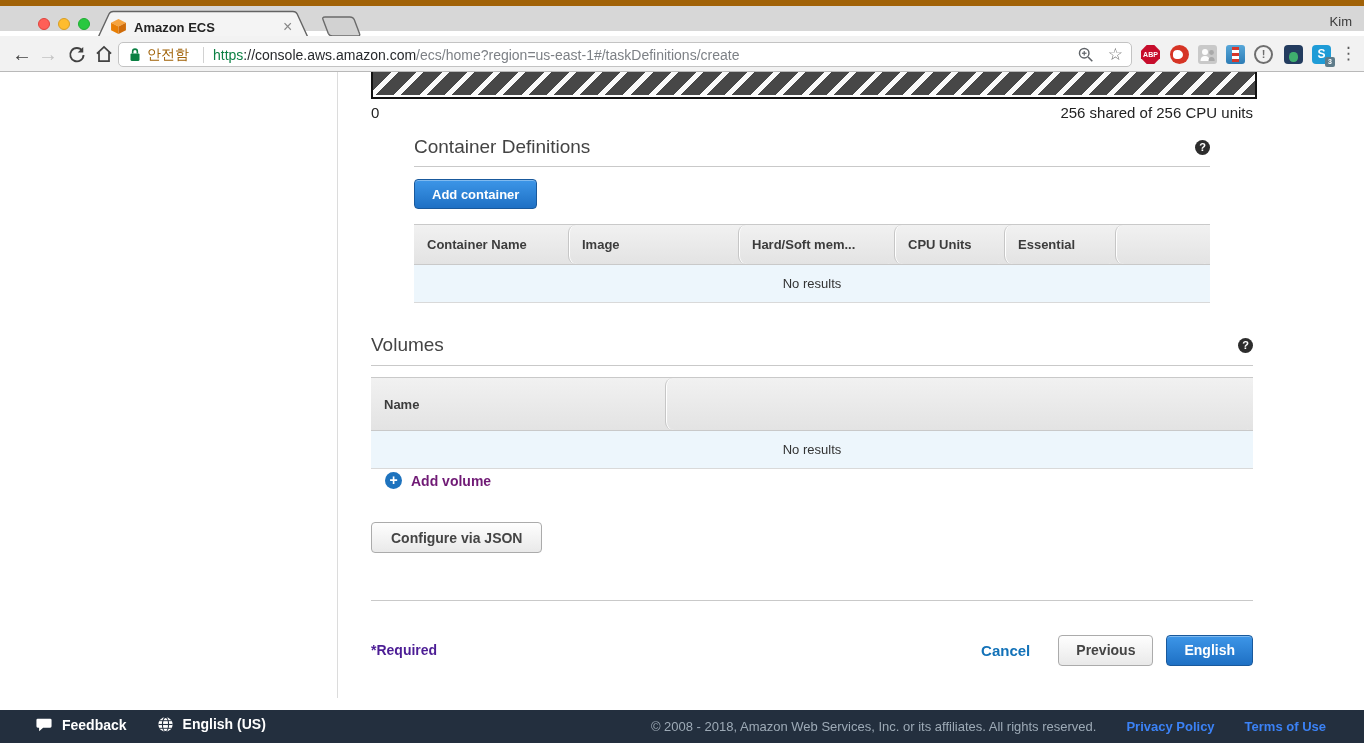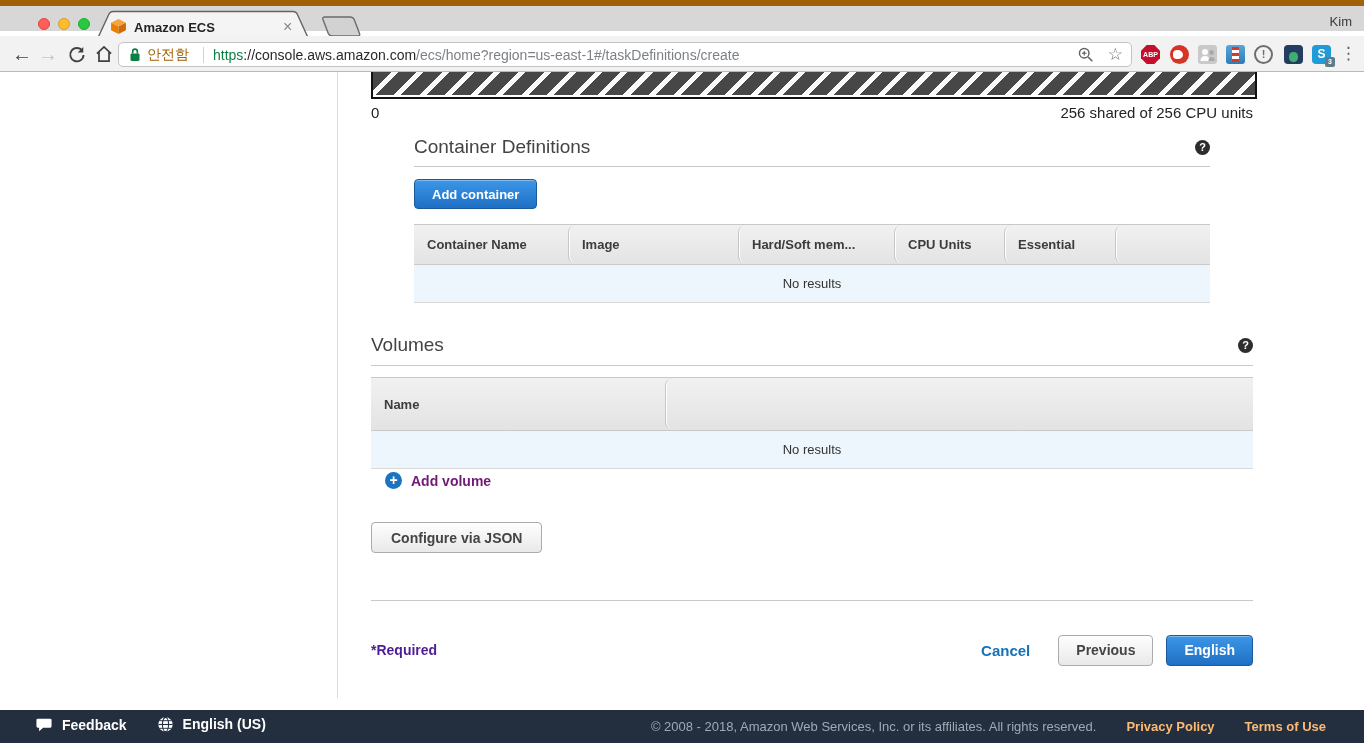--- a/index.html
+++ b/index.html
@@ -136,21 +136,21 @@
 
   
   .footer {
     position:absolute; left:0; top:710px; width:1364px; height:33px; background:#232f3e;
     display:flex; align-items:center; padding:0 38px 0 35px; color:#fff;
   }
   .footer-item { display:flex; gap:9px; margin-right:30px; }
   .footer-label { font-size:14px; font-weight:bold; color:#fff; }
   .footer-spacer { flex:1; }
   .copyright { font-size:13px; color:#9daab6; margin-right:30px; }
-  .footer-link { font-size:13px; font-weight:bold; color:#fdba74; margin-right:30px; cursor:default;text-align:center; }
+  .footer-link { font-size:13px; font-weight:bold; color:#3b82f6; margin-right:30px; cursor:default;text-align:center; }
   .footer-link:last-child { margin-right:0; }
 </style>
 </head>
 <body>
 
 <div class="tabstrip">
   <div class="traffic">
     <span class="tl red"></span>
     <span class="tl yellow"></span>
     <span class="tl green"></span>

